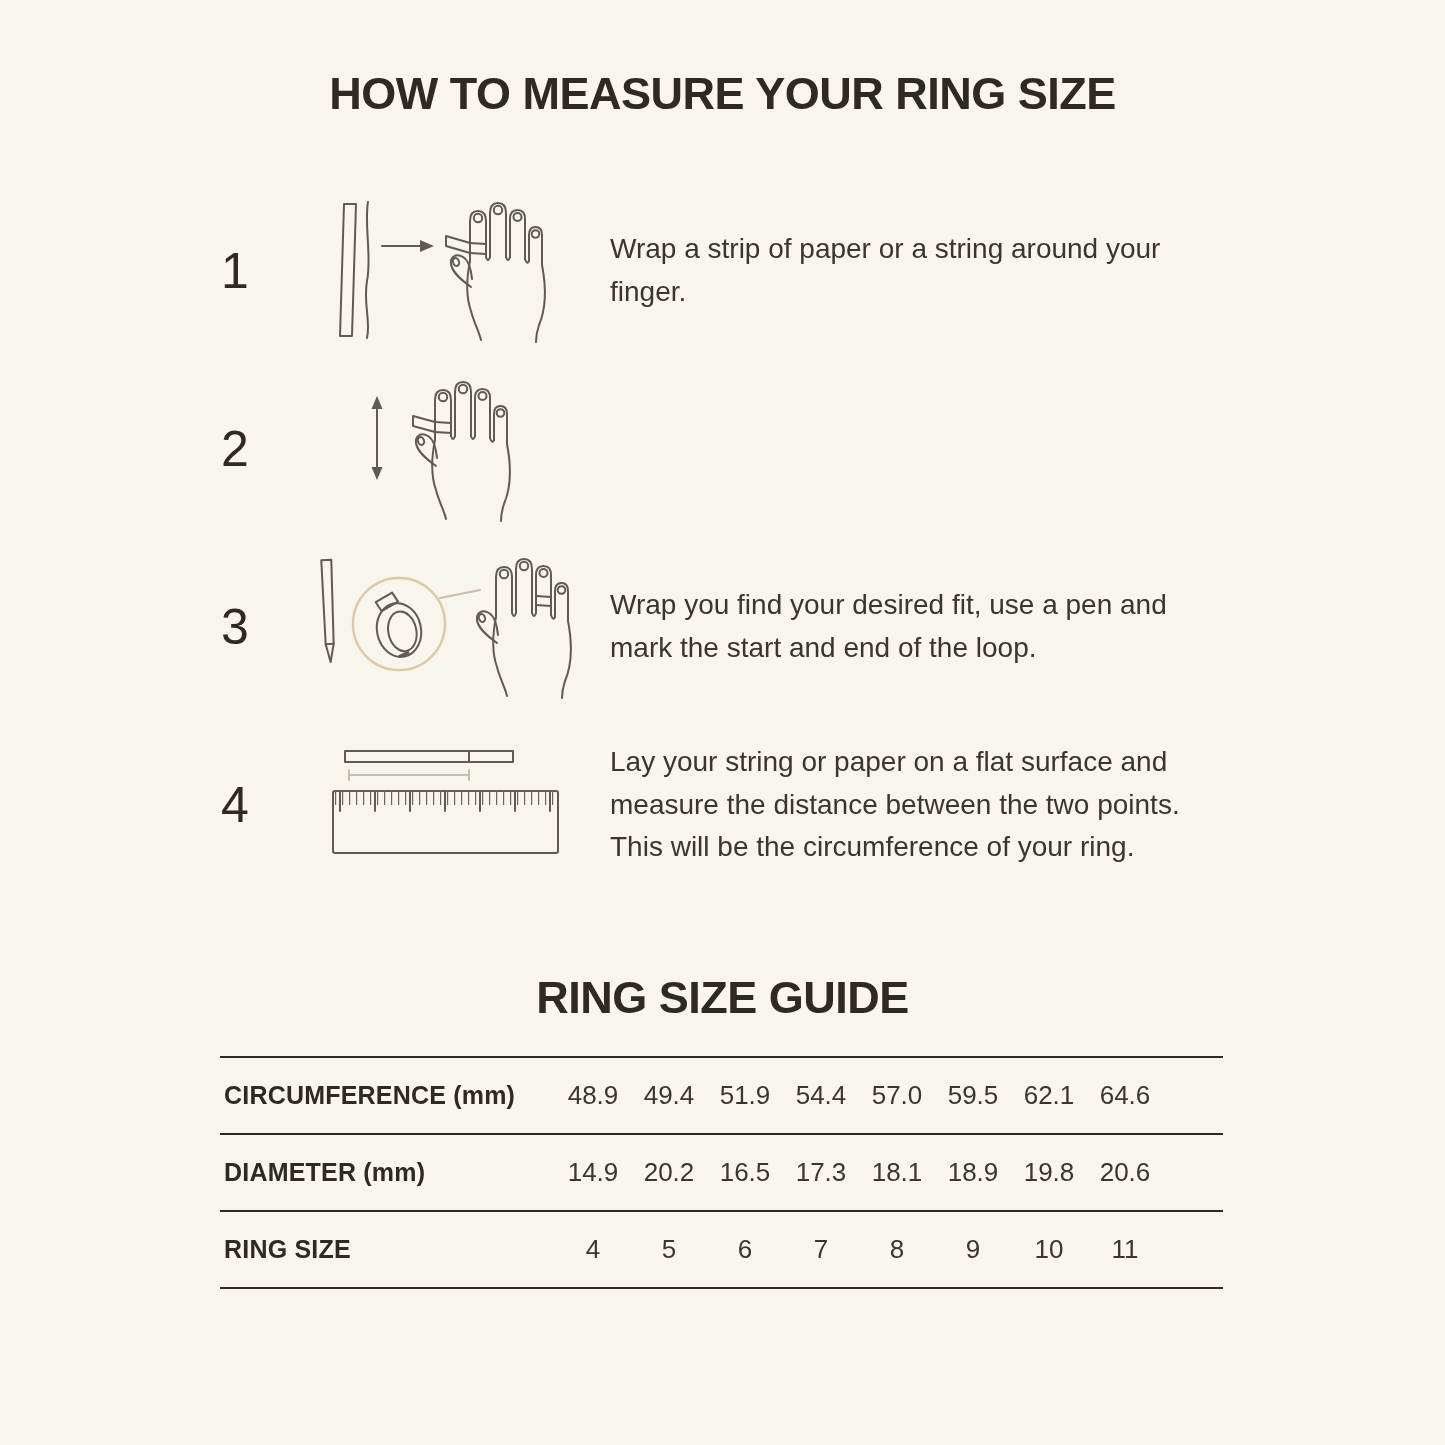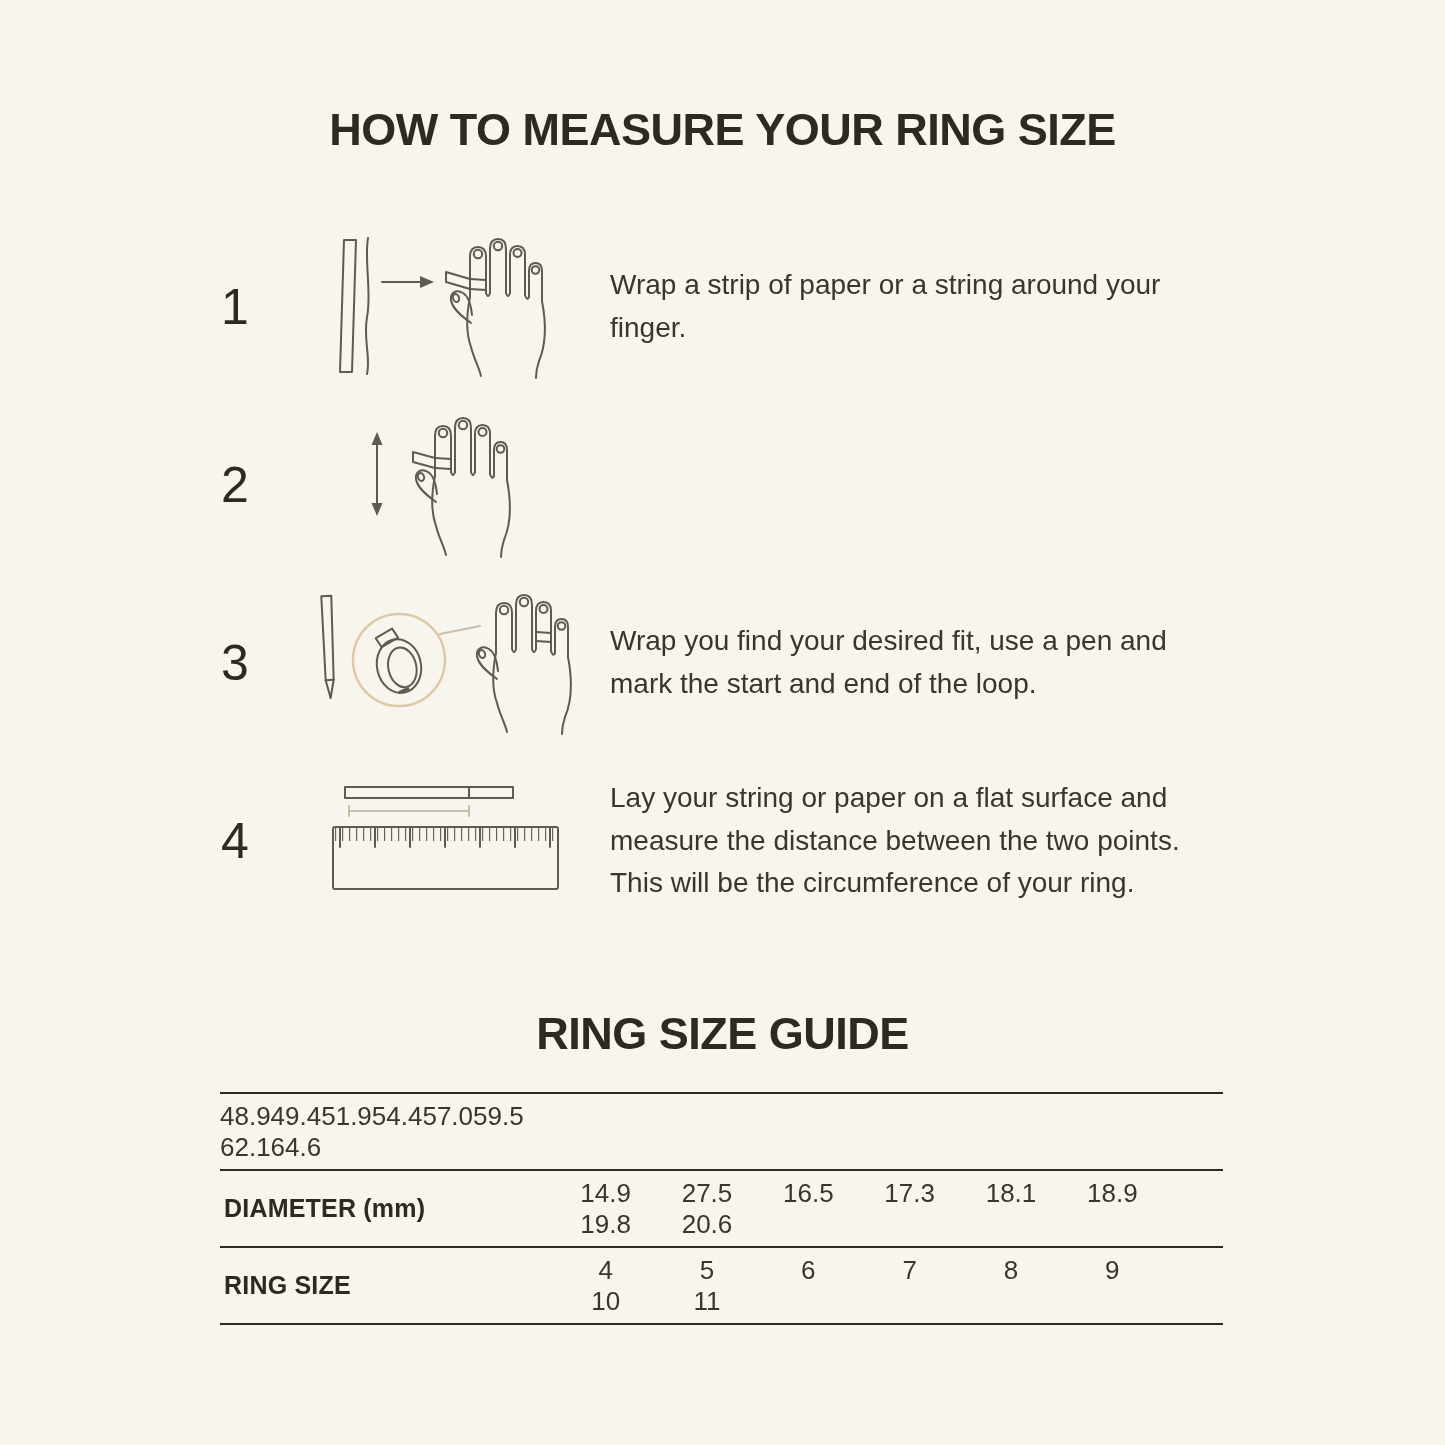--- a/index.html
+++ b/index.html
@@ -13,21 +13,21 @@
   *{box-sizing:border-box;margin:0;padding:0;}
   html,body{width:1445px;height:1445px;overflow:hidden;}
   body{
     background:var(--bg);
     color:var(--ink);
     font-family:"Liberation Sans","DejaVu Sans",sans-serif;
   }
   .page{width:1445px;height:1445px;position:relative;}
 
   .main-title{
-    margin-top:104px;
+    margin-top:68px;
     text-align:center;
     font-size:45px;
     font-weight:700;
     letter-spacing:-0.5px;
     color:var(--ink);
   }
 
   .steps{
     margin:62px 255px 0 205px; 
   }
@@ -85,21 +85,21 @@
   }
   .tlabel{
     font-weight:700;
     font-size:25px;
     letter-spacing:0.2px;
     color:var(--ink);
     padding-left:4px;
   }
   .tvals{
     display:grid;
-    grid-template-columns:repeat(6,1fr);
+    grid-template-columns:repeat(8,1fr);
     padding-right:60px;
   }
   .tval{
     text-align:center;
     font-size:26px;
     font-weight:400;
     color:var(--body);
   }
 </style>
 </head>
@@ -246,37 +246,38 @@
       <div class="step-text">Lay your string or paper on a flat surface and measure the distance between the two points. This will be the circumference of your ring.</div>
     </div>
 
   </div>
 
   <h2 class="guide-title">RING SIZE GUIDE</h2>
 
   <div class="size-table">
 
     <div class="trow">
+      <div class="tlabel">CIRCUMFERENCE (mm)</div>
       <div class="tvals">
         <span class="tval">48.9</span>
         <span class="tval">49.4</span>
         <span class="tval">51.9</span>
         <span class="tval">54.4</span>
         <span class="tval">57.0</span>
         <span class="tval">59.5</span>
         <span class="tval">62.1</span>
         <span class="tval">64.6</span>
       </div>
     </div>
 
     <div class="trow">
       <div class="tlabel">DIAMETER (mm)</div>
       <div class="tvals">
         <span class="tval">14.9</span>
-        <span class="tval">27.5</span>
+        <span class="tval">20.2</span>
         <span class="tval">16.5</span>
         <span class="tval">17.3</span>
         <span class="tval">18.1</span>
         <span class="tval">18.9</span>
         <span class="tval">19.8</span>
         <span class="tval">20.6</span>
       </div>
     </div>
 
     <div class="trow">

